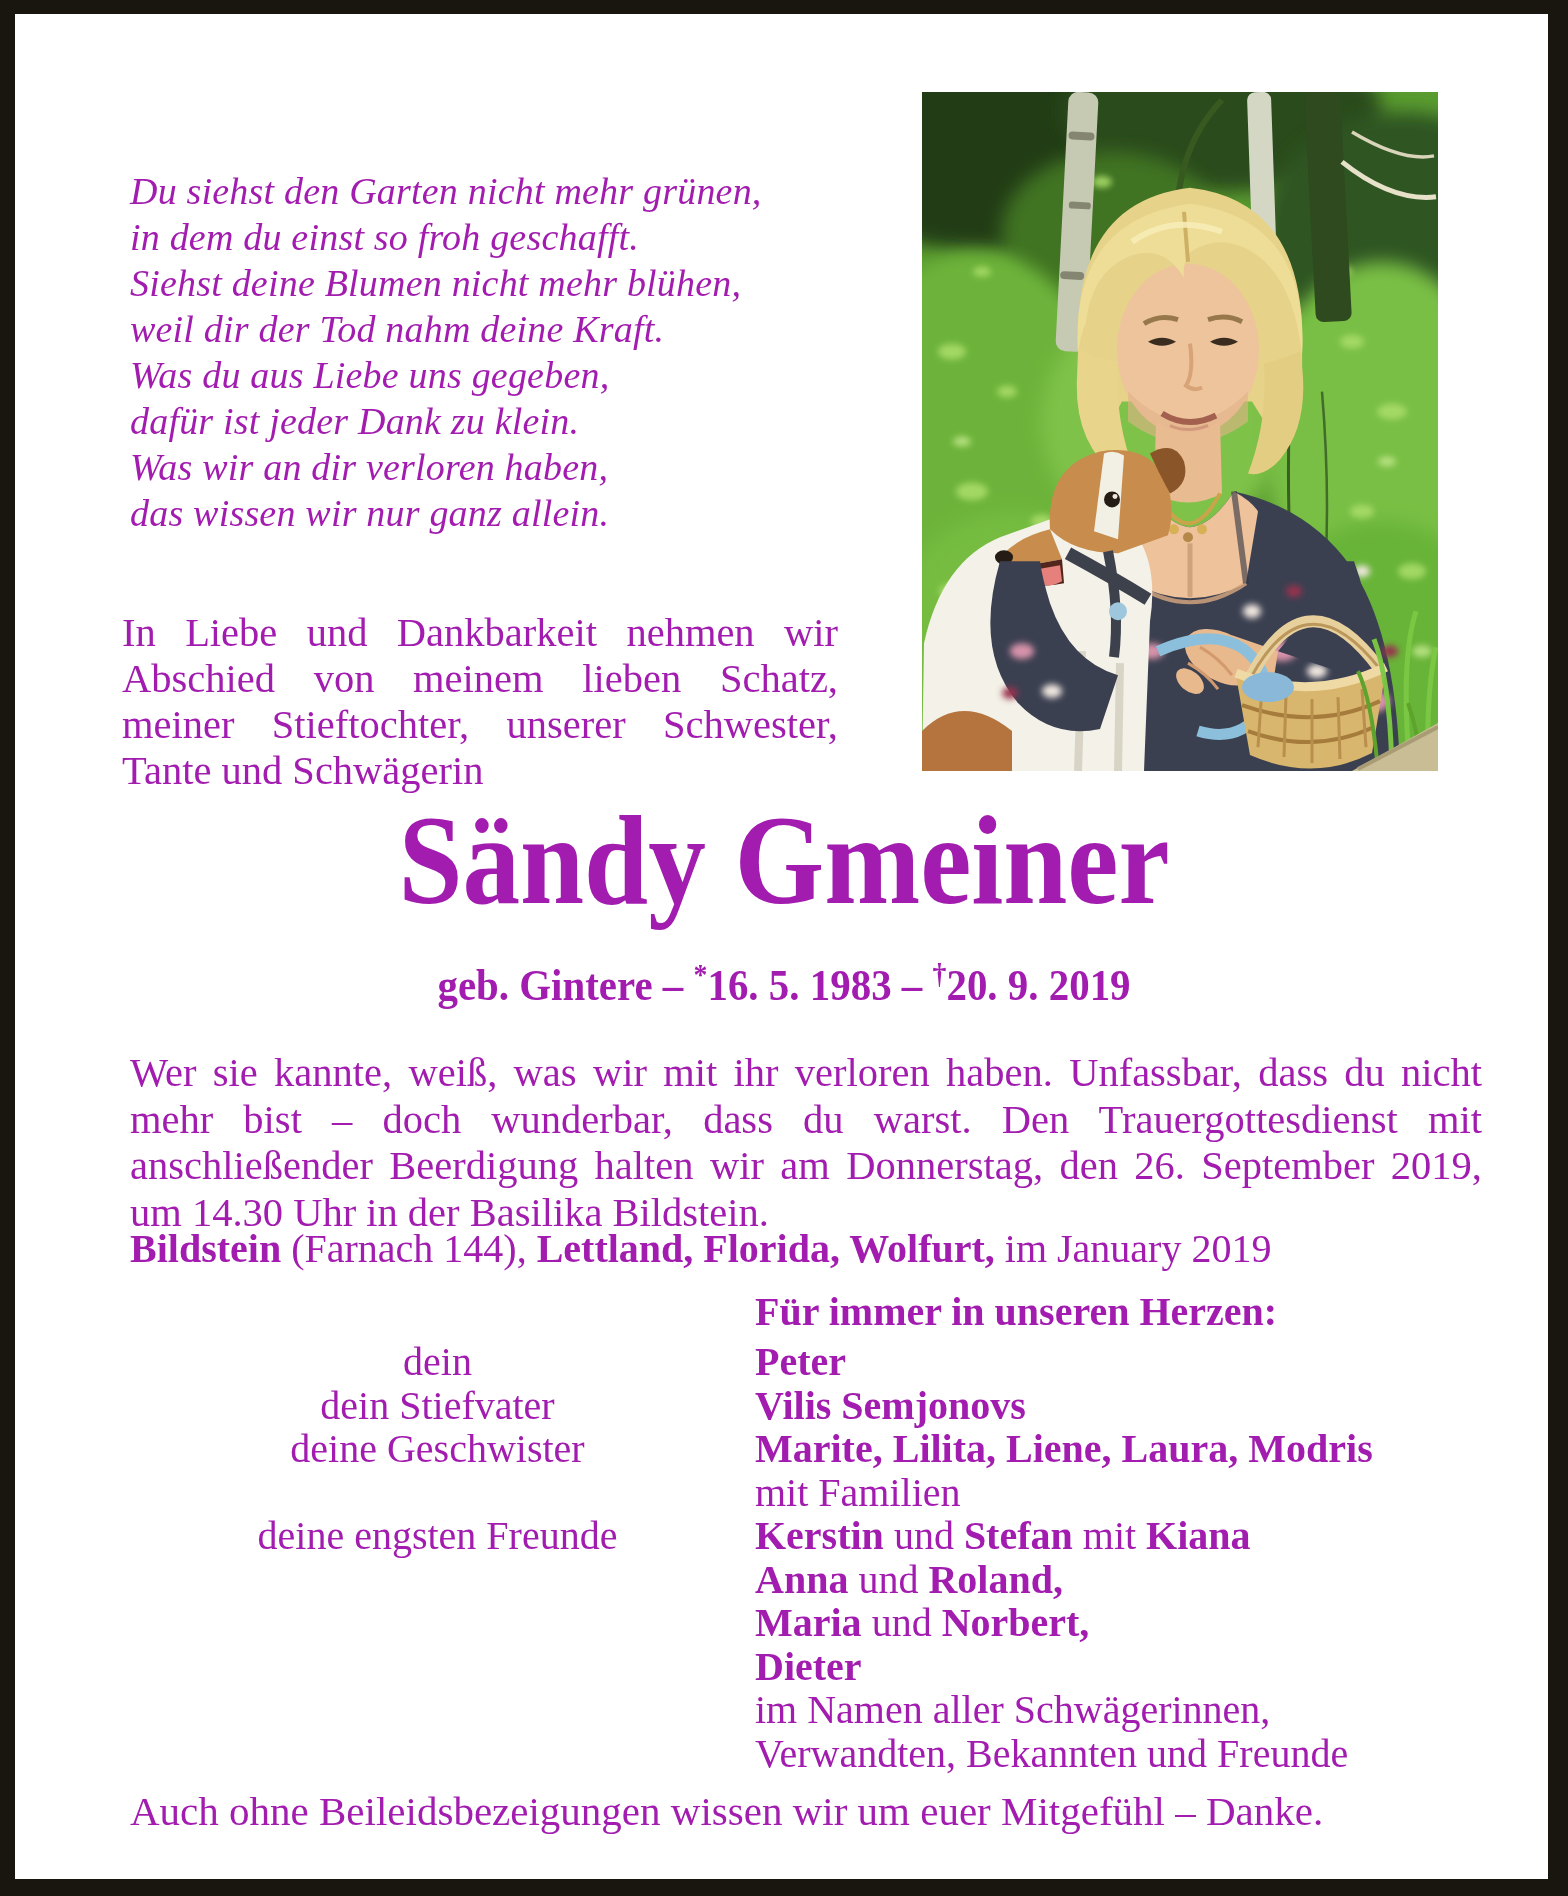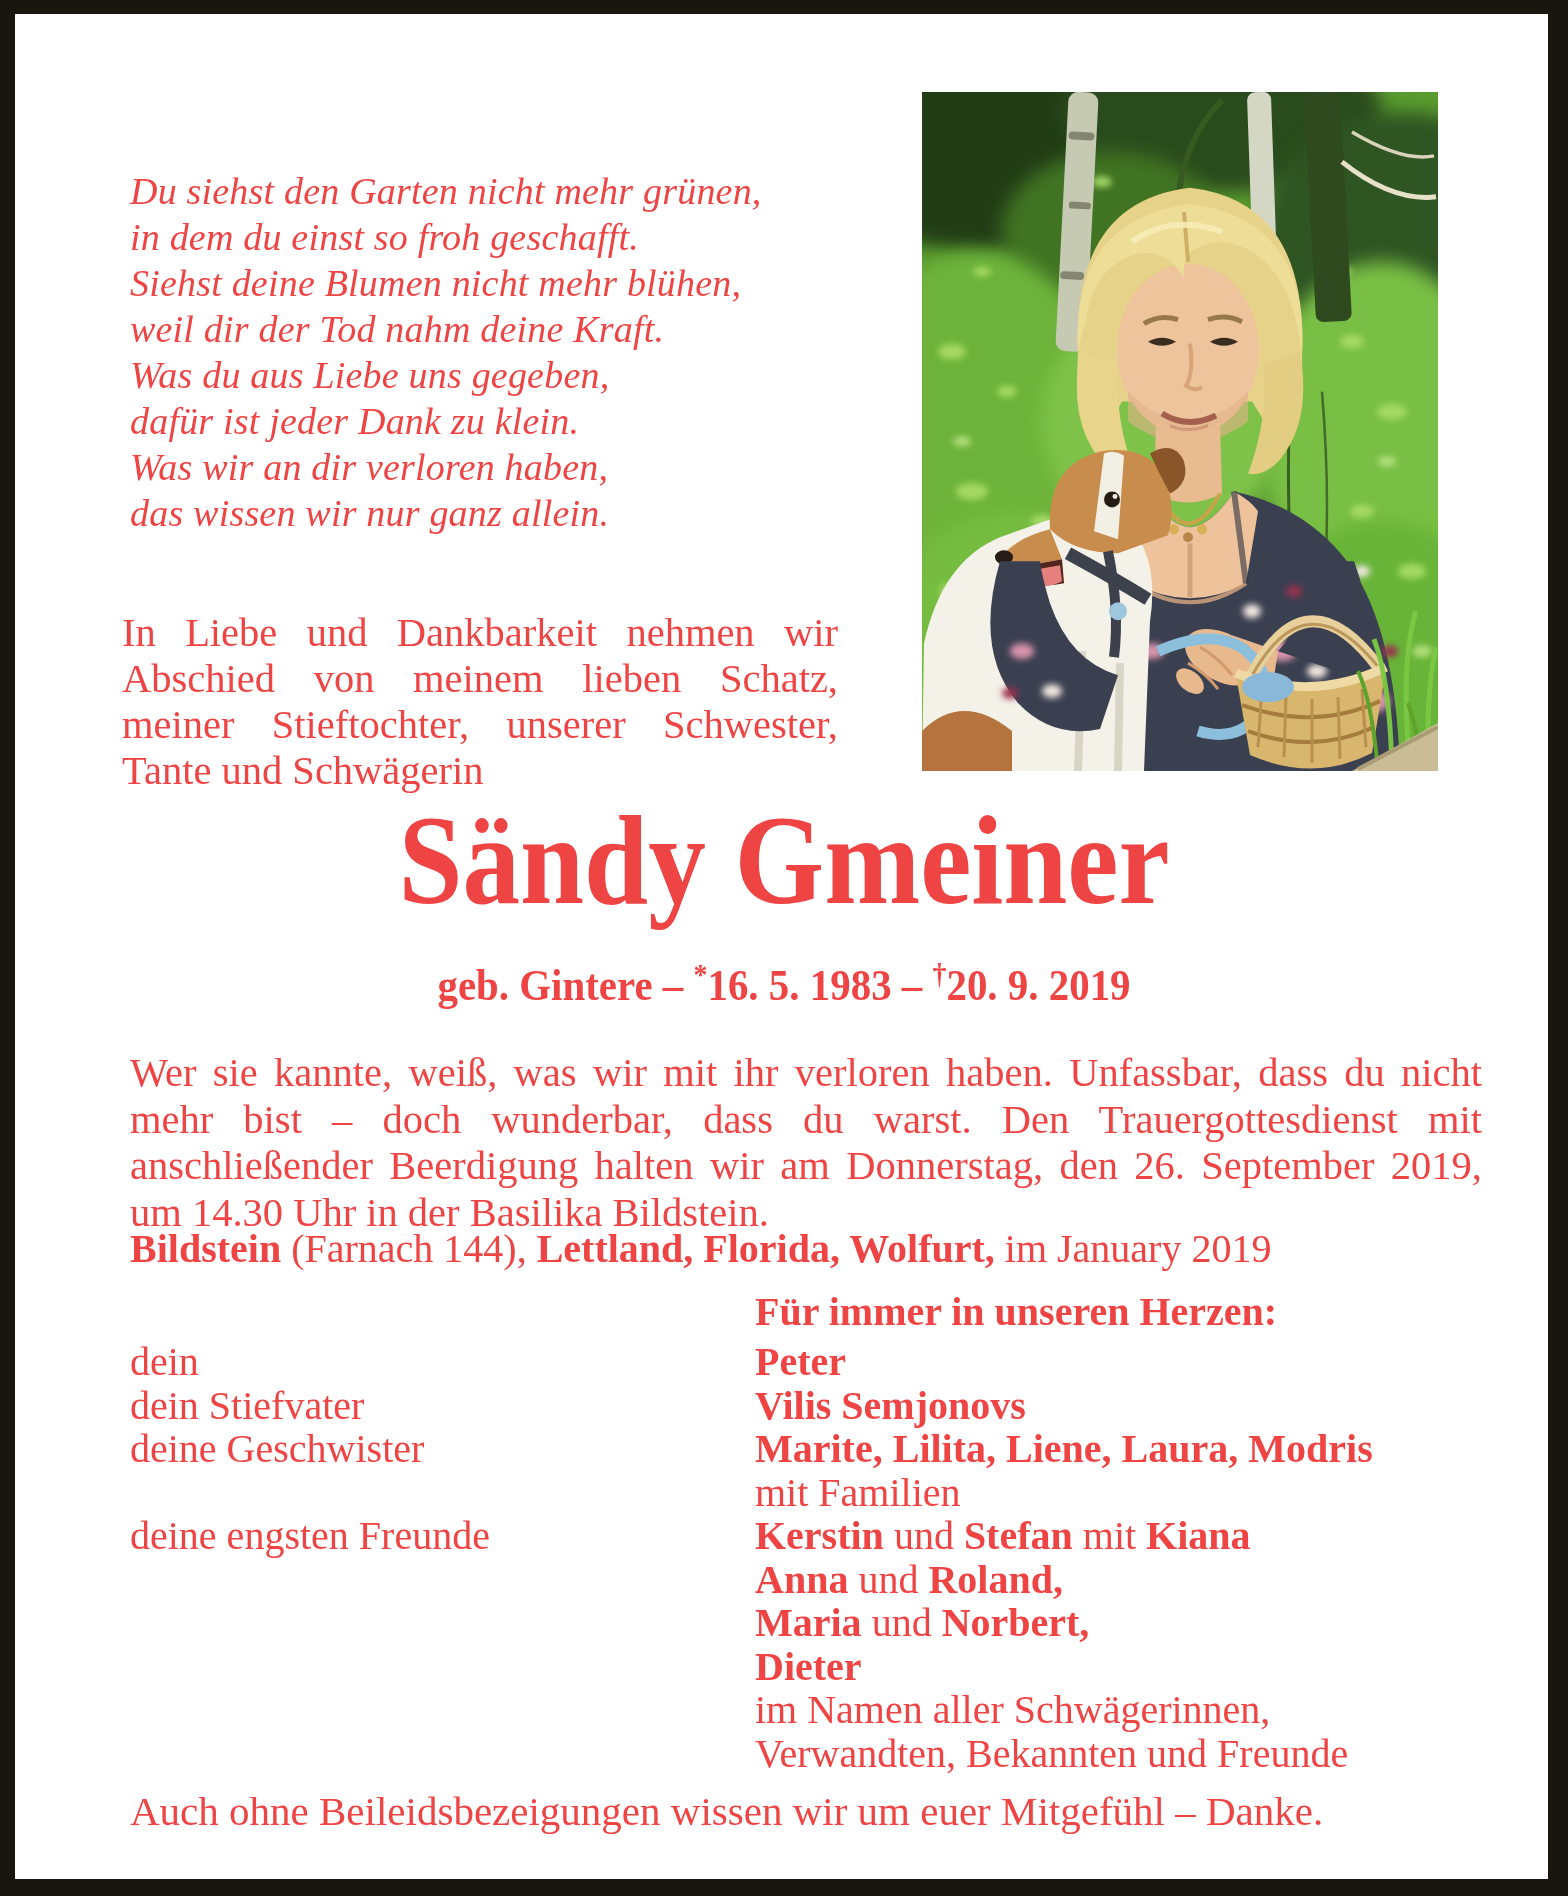--- a/index.html
+++ b/index.html
@@ -1,17 +1,17 @@
 <!DOCTYPE html>
 <html lang="de"><head>
 <meta charset="utf-8">
 <style>
   html,body{margin:0;padding:0;background:#e8e8e8;}
   .page{position:relative;width:1568px;height:1896px;background:#ffffff;overflow:hidden;
-        font-family:"Liberation Serif","DejaVu Serif",serif;color:#ef4444;}
+        font-family:"Liberation Serif","DejaVu Serif",serif;color:#a21caf;}
   .frame{position:absolute;inset:0;border-style:solid;border-color:#19160f;
          border-width:14px 20px 17px 15px;pointer-events:none;z-index:10;}
   .abs{position:absolute;}
   
   .poem{left:130px;top:168px;font-style:italic;font-size:38px;line-height:46px;letter-spacing:.2px;}
   
   .intro{left:122px;top:610px;width:716px;font-size:40.5px;line-height:46px;text-align:justify;}
   
   .photo{left:922px;top:92px;width:516px;height:679px;}
   
@@ -22,21 +22,21 @@
   .vitals .sup{vertical-align:super;font-size:68%;}
   
   .main-par{left:130px;top:1022px;width:1352px;font-size:40.5px;line-height:46.5px;text-align:justify;margin-top:28px;}
   
   .places{left:130px;top:1226px;width:1400px;font-size:40px;line-height:46px;white-space:nowrap;}
   .b{font-weight:700;}
   
   .farewell-heading{left:755px;top:1290px;font-size:40px;line-height:44px;font-weight:bold;}
   .rows{left:130px;top:1340px;width:1408px;font-size:40px;line-height:43.5px;}
   .row{display:flex;}
-  .lbl{width:615px;text-align:left;padding-right:10px;flex:none;}
+  .lbl{width:615px;text-align:center;padding-right:10px;flex:none;}
   .nms{flex:1;white-space:nowrap;}
   
   .closing{left:130px;top:1788px;font-size:41px;line-height:46px;white-space:nowrap;}
 </style>
 </head>
 <body>
 
 <div class="page">
   <div class="frame"></div>
 

